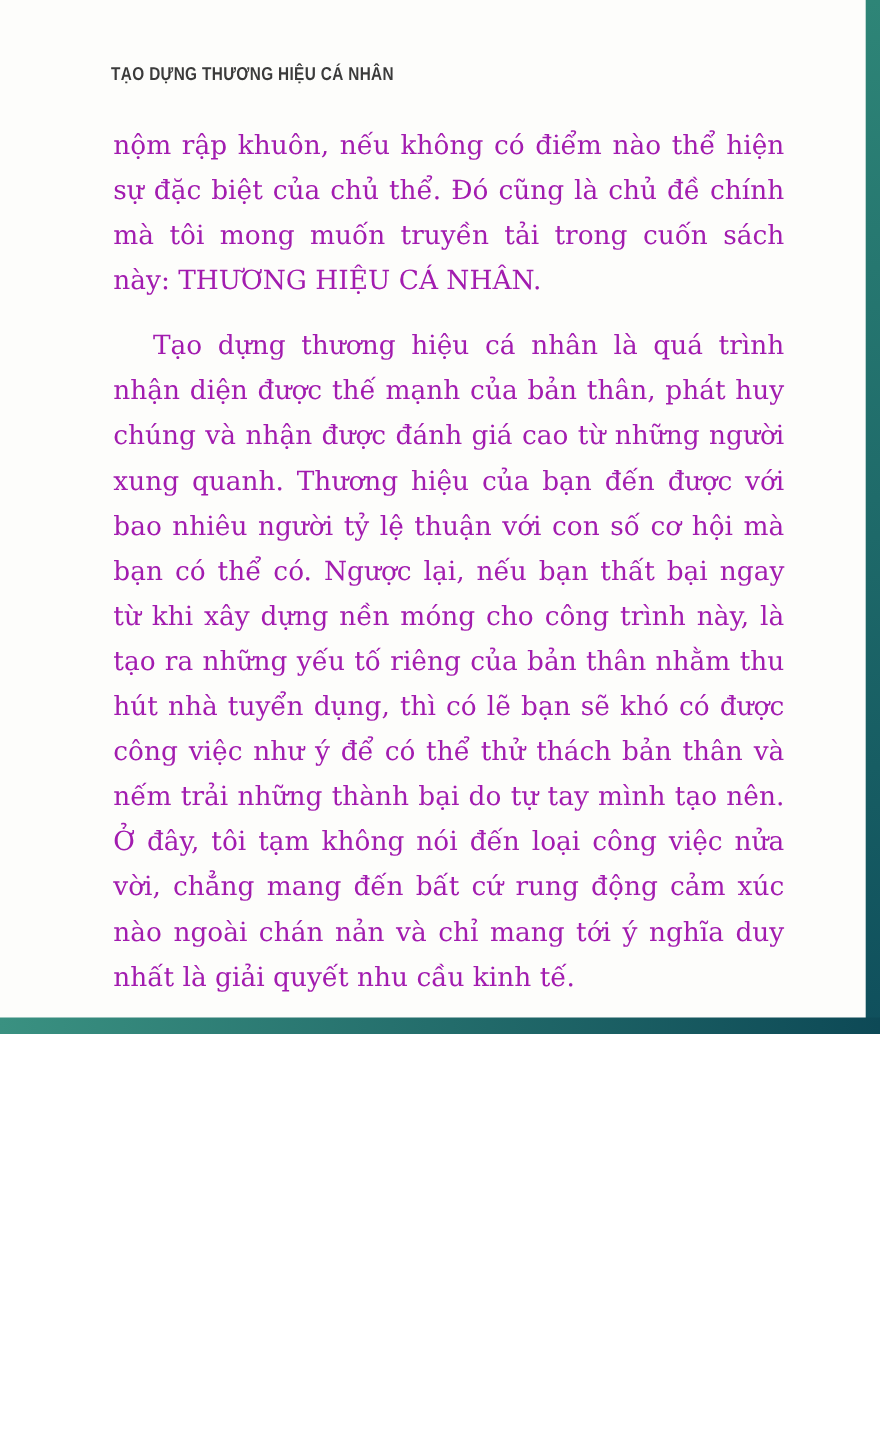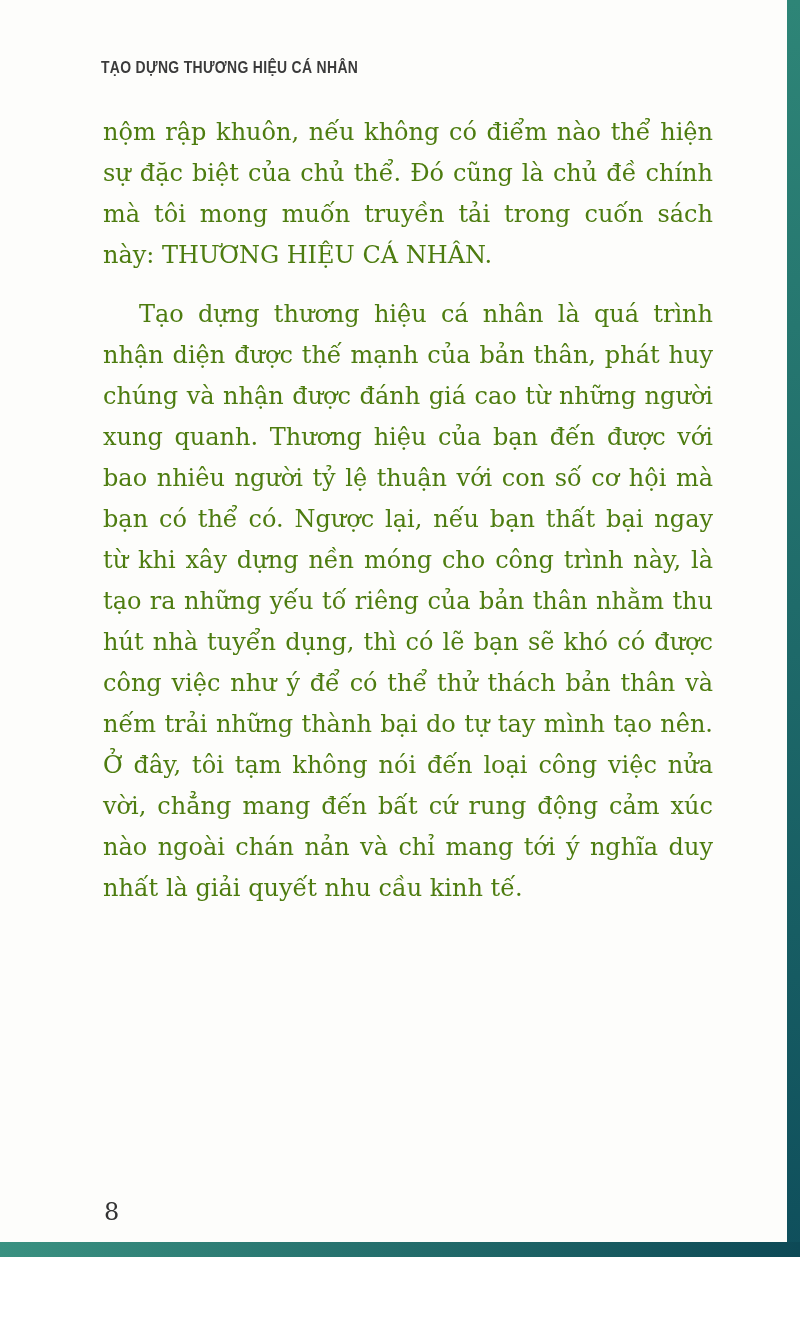--- a/index.html
+++ b/index.html
@@ -3,21 +3,21 @@
 <meta charset="utf-8">
 <style>
   html, body {
     margin: 0;
     padding: 0;
     background: #ffffff;
   }
   .book-page {
     position: relative;
     width: 800px;
-    height: 1257px;
+    height: 940px;
     background: #fdfdfb;
     overflow: hidden;
     font-family: "DejaVu Serif", serif;
     color: #2b2b2b;
     box-sizing: border-box;
   }
   .running-header {
     position: absolute;
     top: 58px;
     left: 101px;
@@ -31,21 +31,21 @@
     white-space: nowrap;
   }
   .page-body {
     position: absolute;
     top: 112px;
     left: 103px;
     width: 610px;
     font-size: 24px;
     line-height: 41px;
     text-align: justify;
-    color: #4d7c0f;
+    color: #a21caf;
   }
   .page-body p {
     margin: 0 0 18px 0;
     text-indent: 36px;
   }
   .page-body p.no-indent {
     text-indent: 0;
   }
   .page-number {
     position: absolute;

